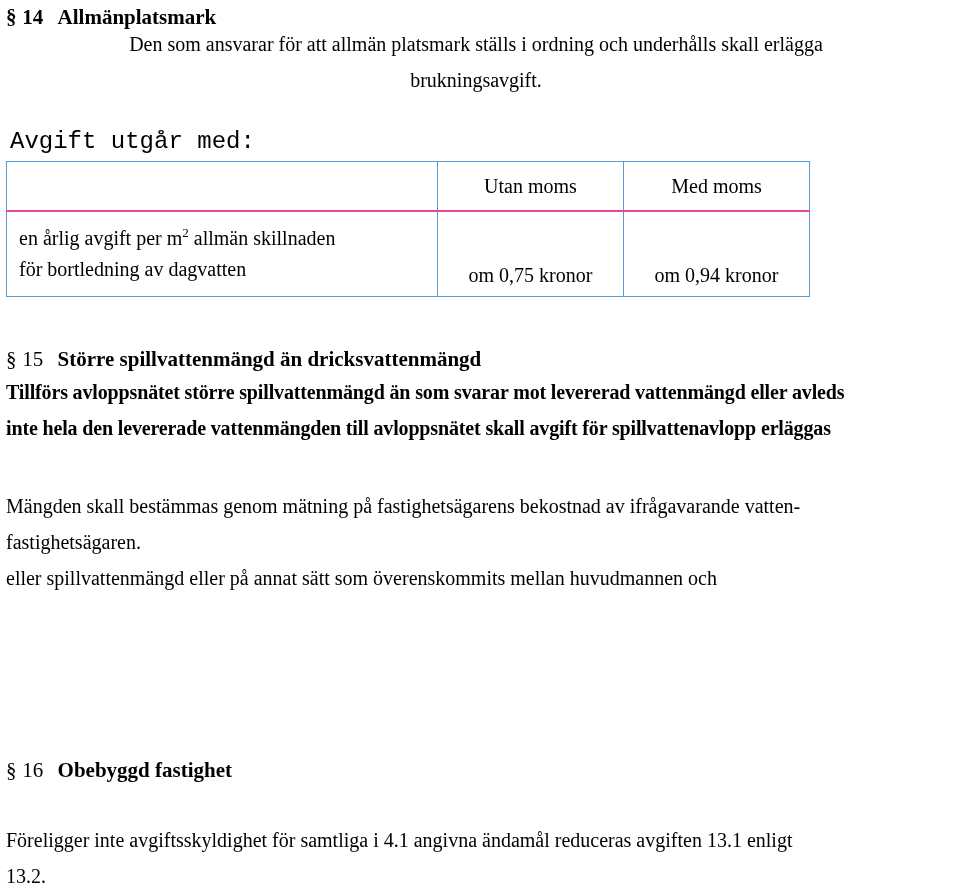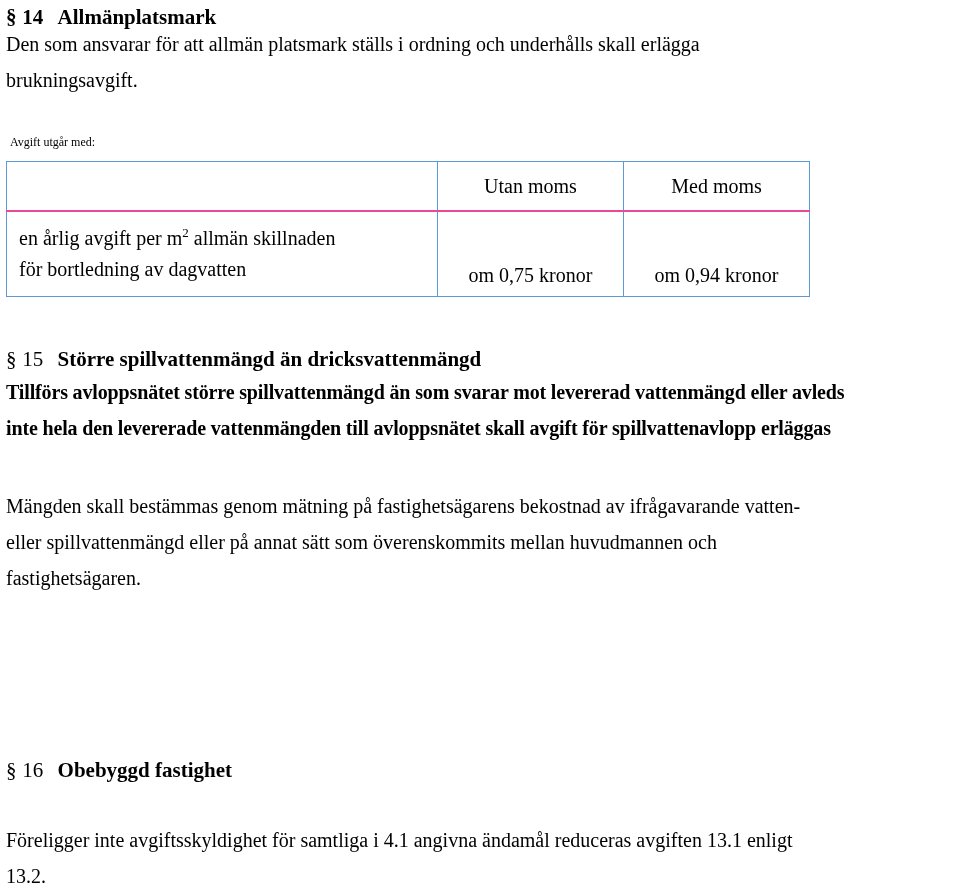--- a/index.html
+++ b/index.html
@@ -54,28 +54,29 @@
   }
   .para.heavy {
     font-weight: bold;
     letter-spacing: -0.15px;
   }
   .para.normal {
     font-weight: normal;
   }
 
   .lead-in {
-    font-size: 12px;
+    font-size: 24px;
     line-height: 30px;
     margin: 0;
+    font-family: Liberation Mono, monospace;
   }
 
   
   .blk-14-head     { position: absolute; left: 6px;  top: 2px;   }
-  .blk-14-body     { position: absolute; left: 6px;  top: 26px;  width: 940px; }
+  .blk-14-body     { position: absolute; left: 6px;  top: 26px;  width: 940px; text-align: center; }
   .blk-avgift      { position: absolute; left: 10px; top: 127px; }
   .blk-table       { position: absolute; left: 6px;  top: 161px; }
   .blk-15-head     { position: absolute; left: 6px;  top: 344px; }
   .blk-15-body     { position: absolute; left: 6px;  top: 374px; width: 946px; }
   .blk-p2          { position: absolute; left: 6px;  top: 488px; width: 946px; }
   .blk-p3          { position: absolute; left: 6px;  top: 602px; width: 946px; }
   .blk-16-head     { position: absolute; left: 6px;  top: 727px; margin-top: 28px; }
   .blk-16-body     { position: absolute; left: 6px;  top: 760px; width: 946px; }
   .blk-final       { position: absolute; left: 6px;  top: 822px; width: 946px; }
 
@@ -192,22 +193,22 @@
     </div>
   </div>
 
   <div class="blk-15-body">
     <div class="para heavy">Tillförs avloppsnätet större spillvattenmängd än som svarar mot levererad vattenmängd eller avleds</div>
     <div class="para heavy">inte hela den levererade vattenmängden till avloppsnätet skall avgift för spillvattenavlopp erläggas</div>
   </div>
 
   <div class="blk-p2">
     <div class="para normal">Mängden skall bestämmas genom mätning på fastighetsägarens bekostnad av ifrågavarande vatten-</div>
+    <div class="para normal">fastighetsägaren.</div>
     <div class="para normal">eller spillvattenmängd eller på annat sätt som överenskommits mellan huvudmannen och</div>
-    <div class="para normal">fastighetsägaren.</div>
   </div>
 
 
   <div class="blk-16-head">
     <div class="heading">
       <span class="sec-num regular">§ 16</span><span class="gap"></span><span class="sec-title">Obebyggd fastighet</span>
     </div>
   </div>
 
 

